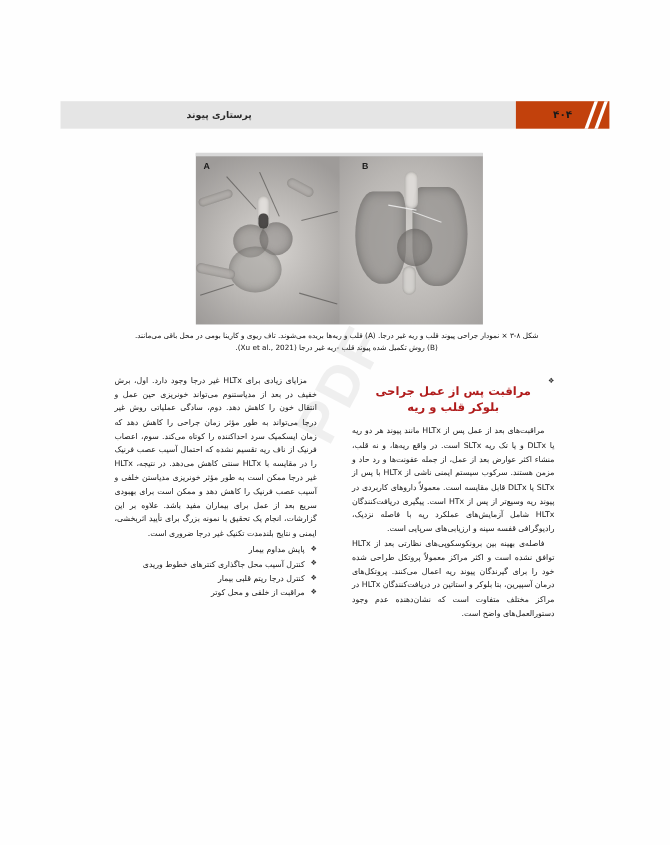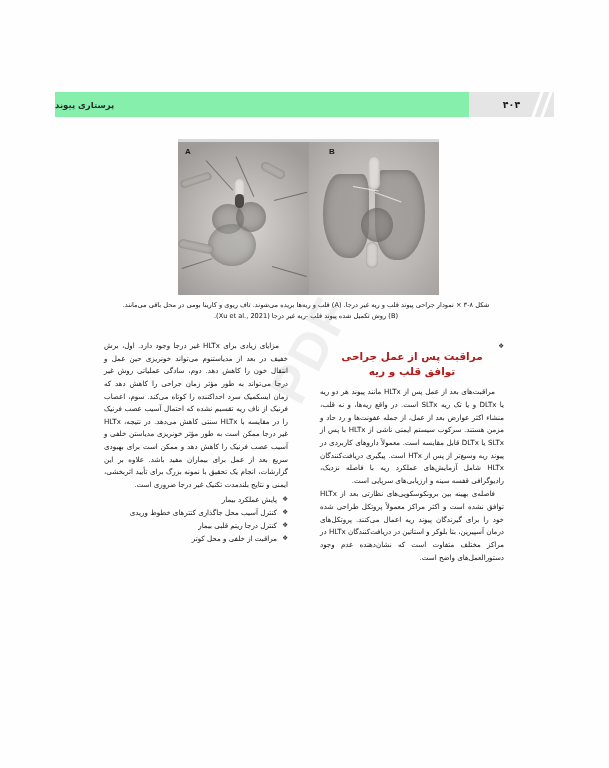--- a/index.html
+++ b/index.html
@@ -28,21 +28,21 @@
     top: 92px;
     left: 55px;
     right: 55px;
     height: 25px;
     display: flex;
     flex-direction: row;
     align-items: stretch;
   }
   .header-left-block {
     flex: 0 0 85px;
-    background: #e5e5e5;
+    background: #c2410c;
     display: flex;
     align-items: center;
     justify-content: center;
     position: relative;
   }
   .header-pagenum {
     font-size: 9.5px;
     font-weight: bold;
     color: #1a1a1a;
     letter-spacing: 0.5px;
@@ -60,24 +60,24 @@
     top: -6px;
     bottom: -6px;
     width: 3px;
     background: #ffffff;
     transform: rotate(20deg);
   }
   .header-slash i.s1 { right: 7px; }
   .header-slash i.s2 { right: 16px; }
   .header-right-block {
     flex: 1 1 auto;
-    background: #86efac;
+    background: #e5e5e5;
     display: flex;
     align-items: center;
-    justify-content: flex-end;
+    justify-content: flex-start;
     padding-right: 0;
   }
   .header-title {
     font-size: 8.5px;
     font-weight: bold;
     color: #2a2a2a;
     margin-right: 58%;
     white-space: nowrap;
   }
 
@@ -290,21 +290,21 @@
 
   <div class="watermark">PDF</div>
 
   <div class="columns">
 
     <div class="col">
       <p class="para">مزایای زیادی برای HLTx غیر درجا وجود دارد. اول، برش خفیف در بعد از مدیاستنوم می‌تواند خونریزی حین عمل و انتقال خون را کاهش دهد. دوم، سادگی عملیاتی روش غیر درجا می‌تواند به طور مؤثر زمان جراحی را کاهش دهد که زمان ایسکمیک سرد احداکننده را کوتاه می‌کند. سوم، اعصاب فرنیک از ناف ریه تقسیم نشده که احتمال آسیب عصب فرنیک را در مقایسه با HLTx سنتی کاهش می‌دهد. در نتیجه، HLTx غیر درجا ممکن است به طور مؤثر خونریزی مدیاستن خلفی و آسیب عصب فرنیک را کاهش دهد و ممکن است برای بهبودی سریع بعد از عمل برای بیماران مفید باشد. علاوه بر این گزارشات، انجام یک تحقیق با نمونه بزرگ برای تأیید اثربخشی، ایمنی و نتایج بلندمدت تکنیک غیر درجا ضروری است.</p>
       <ul class="bullets">
         <li>
           <span class="bullet-icon">❖</span>
-          <span>پایش عملکرد بیمار</span>
+          <span>پایش مداوم بیمار</span>
         </li>
         <li>
           <span class="bullet-icon">❖</span>
           <span>کنترل آسیب محل جاگذاری کتترهای خطوط وریدی</span>
         </li>
         <li>
           <span class="bullet-icon">❖</span>
           <span>کنترل درجا ریتم قلبی بیمار</span>
         </li>
         <li>
@@ -316,21 +316,21 @@
 
     <div class="col">
       <ul class="bullets">
         <li class="wrap2">
           <span class="bullet-icon">❖</span>
         </li>
       </ul>
 
       <h2 class="section-head">
         <span>مراقبت پس از عمل جراحی</span><br>
-        <span>توافق قلب و ریه</span>
+        <span>بلوکر قلب و ریه</span>
       </h2>
 
       <p class="para">مراقبت‌های بعد از عمل پس از HLTx مانند پیوند هر دو ریه یا DLTx و یا تک ریه SLTx است. در واقع ریه‌ها، و نه قلب، منشاء اکثر عوارض بعد از عمل، از جمله عفونت‌ها و رد حاد و مزمن هستند. سرکوب سیستم ایمنی ناشی از HLTx با پس از SLTx یا DLTx قابل مقایسه است. معمولاً داروهای کاربردی در پیوند ریه وسیع‌تر از پس از HTx است. پیگیری دریافت‌کنندگان HLTx شامل آزمایش‌های عملکرد ریه با فاصله نزدیک، رادیوگرافی قفسه سینه و ارزیابی‌های سرپایی است.</p>
       <p class="para">فاصله‌ی بهینه بین برونکوسکوپی‌های نظارتی بعد از HLTx توافق نشده است و اکثر مراکز معمولاً پروتکل طراحی شده خود را برای گیرندگان پیوند ریه اعمال می‌کنند. پروتکل‌های درمان آسپیرین، بتا بلوکر و استاتین در دریافت‌کنندگان HLTx در مراکز مختلف متفاوت است که نشان‌دهنده عدم وجود دستورالعمل‌های واضح است.</p>
     </div>
 
   </div>
 </div>
 
 </body></html>

